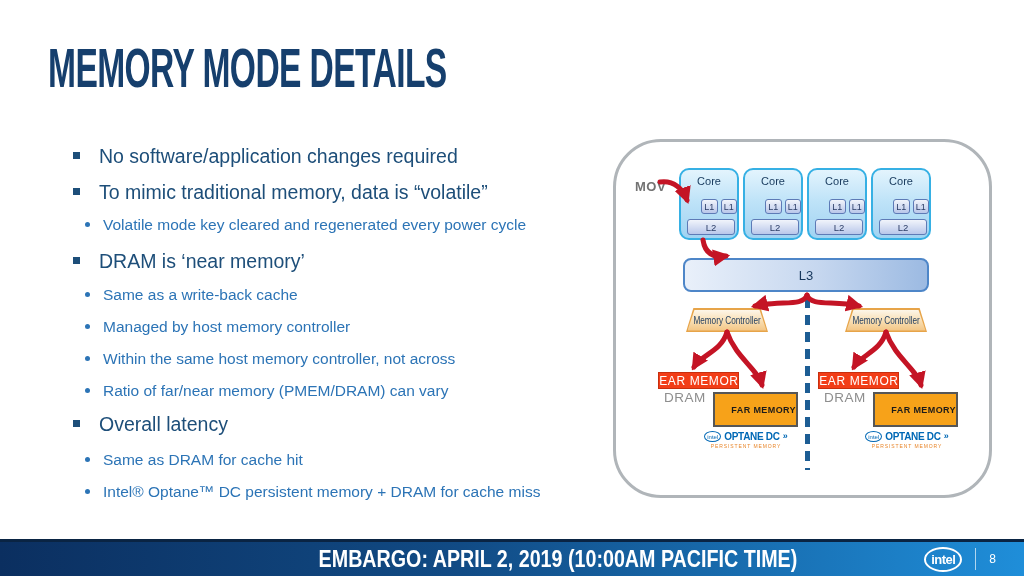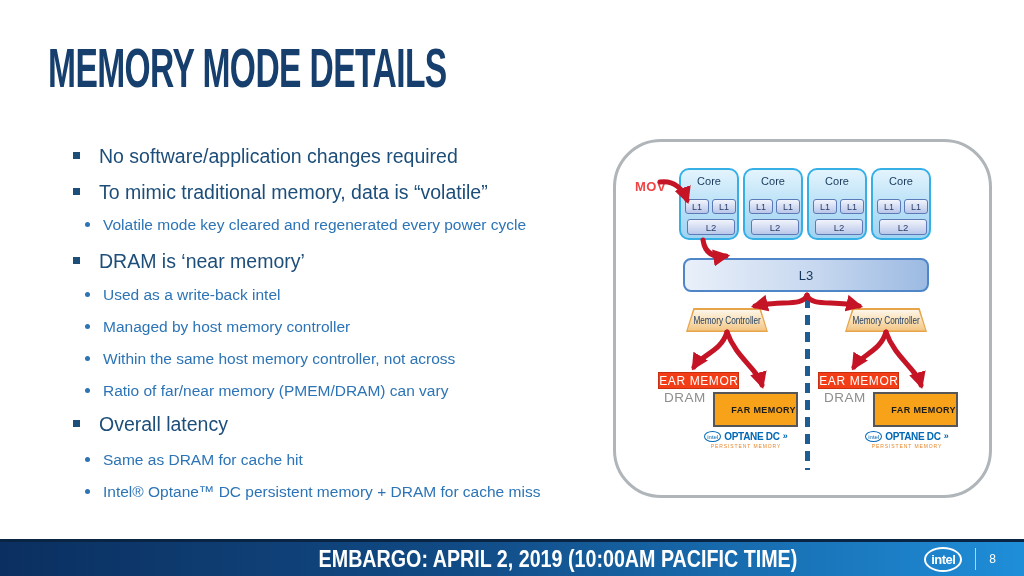--- a/index.html
+++ b/index.html
@@ -35,32 +35,32 @@
     position:absolute; left:613px; top:139px; width:379px; height:359px;
     background:#ffffff; border:3px solid #b0b5b9; border-radius:48px;
   }
   .core {
     position:absolute; top:168px; width:60px; height:72px;
     border:2px solid #36b0e4; border-radius:10px;
     background:linear-gradient(180deg,#e3f4fd 0%,#bfe3f8 45%,#a0d3f2 100%);
   }
   .core-label { position:absolute; top:5px; width:100%; text-align:center;
     font-size:11px; color:#17395c; }
-  .l1-row { position:absolute; top:29px; left:4px; width:52px; display:flex; gap:3px; }
+  .l1-row { position:absolute; top:29px; left:20px; width:36px; display:flex; gap:3px; }
   .cache-box {
     height:15px; border:1px solid #5d7ab6; border-radius:3px;
     background:linear-gradient(180deg,#f1f4fb,#b9c7ea);
     display:flex; align-items:center; justify-content:center;
     font-size:9px; color:#2a3c66;
   }
   .l1 { width:24px; }
   .l2 { position:absolute; top:49px; left:6px; width:48px; height:16px; font-size:9.5px; }
 
   .mov-label { position:absolute; left:635px; top:179px; font-size:13px;
-    font-weight:700; color:#ef4444; letter-spacing:0.5px; }
+    font-weight:700; color:#737373; letter-spacing:0.5px; }
 
   .l3-box {
     position:absolute; left:683px; top:258px; width:246px; height:34px;
     border:2px solid #4e86c8; border-radius:8px;
     background:linear-gradient(90deg,#e9f0fa 0%,#c6d7ef 55%,#9cbae2 100%);
     display:flex; align-items:center; justify-content:center;
     font-size:13px; color:#15365c;
   }
 
   .mc { position:absolute; top:308px; width:82px; height:24px;
@@ -134,21 +134,21 @@
 <body>
 
 <div class="slide">
 
   <div class="title">MEMORY MODE DETAILS</div>
 
   <div class="bullet lvl1" style="top:145px">No software/application changes required</div>
   <div class="bullet lvl1" style="top:181px">To mimic traditional memory, data is “volatile”</div>
   <div class="bullet lvl2" style="top:216px">Volatile mode key cleared and regenerated every power cycle</div>
   <div class="bullet lvl1" style="top:250px">DRAM is ‘near memory’</div>
-  <div class="bullet lvl2" style="top:286px">Used as a write-back intel</div>
+  <div class="bullet lvl2" style="top:286px">Same as a write-back cache</div>
   <div class="bullet lvl2" style="top:318px">Managed by host memory controller</div>
   <div class="bullet lvl2" style="top:350px">Within the same host memory controller, not across</div>
   <div class="bullet lvl2" style="top:382px">Ratio of far/near memory (PMEM/DRAM) can vary</div>
   <div class="bullet lvl1" style="top:413px">Overall latency</div>
   <div class="bullet lvl2" style="top:451px">Same as DRAM for cache hit</div>
   <div class="bullet lvl2" style="top:483px">Intel® Optane™ DC persistent memory + DRAM for cache miss</div>
 
   <div class="diagram-box"></div>
 
   <div class="mov-label">MOV</div>

